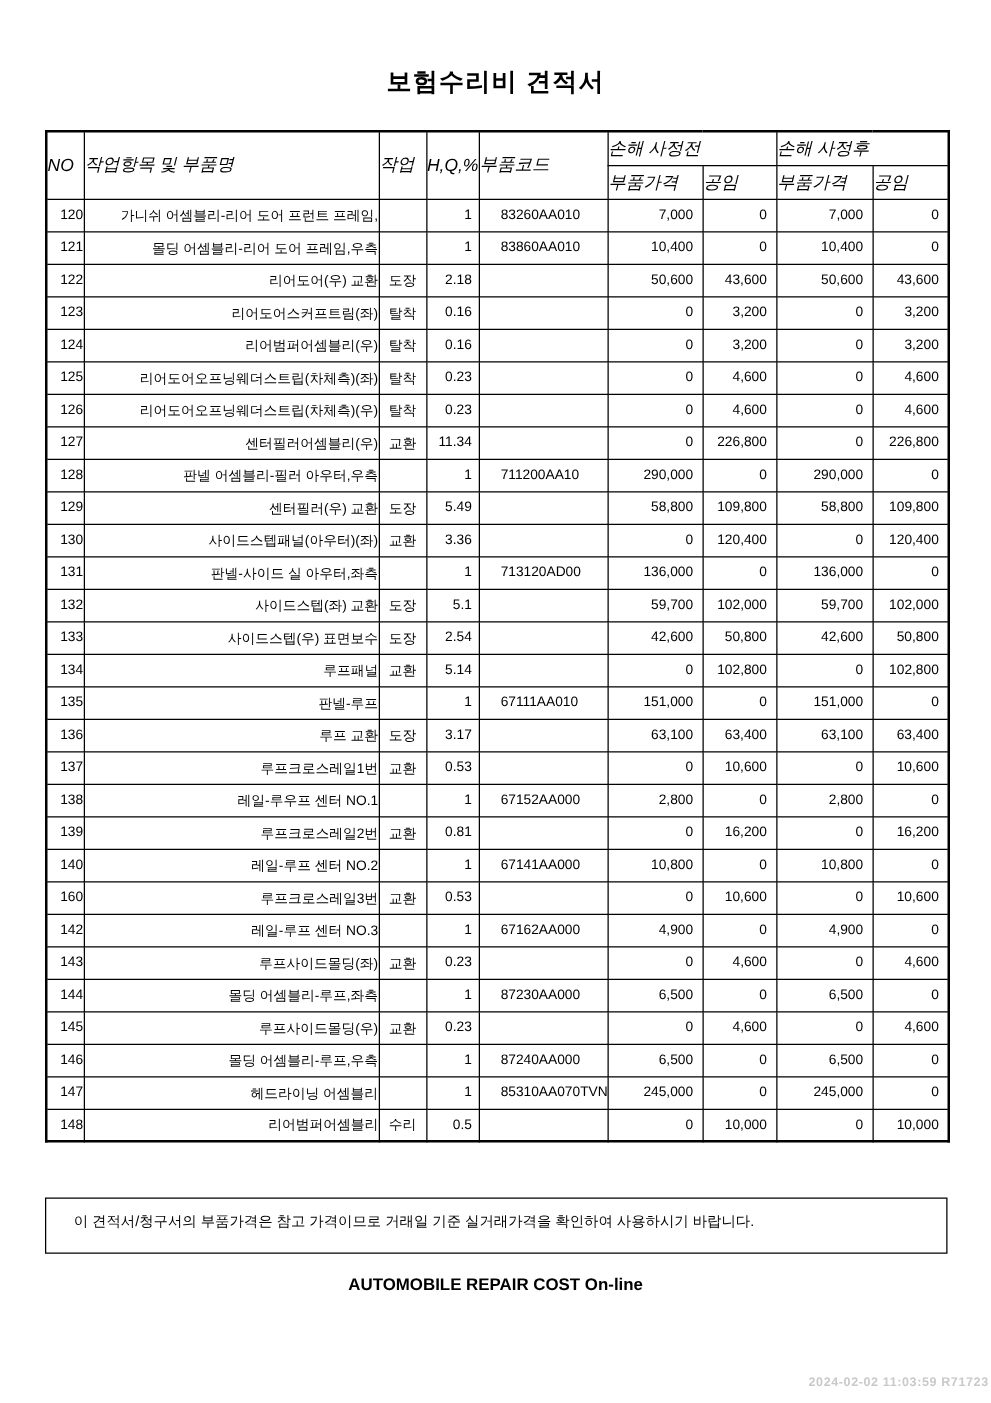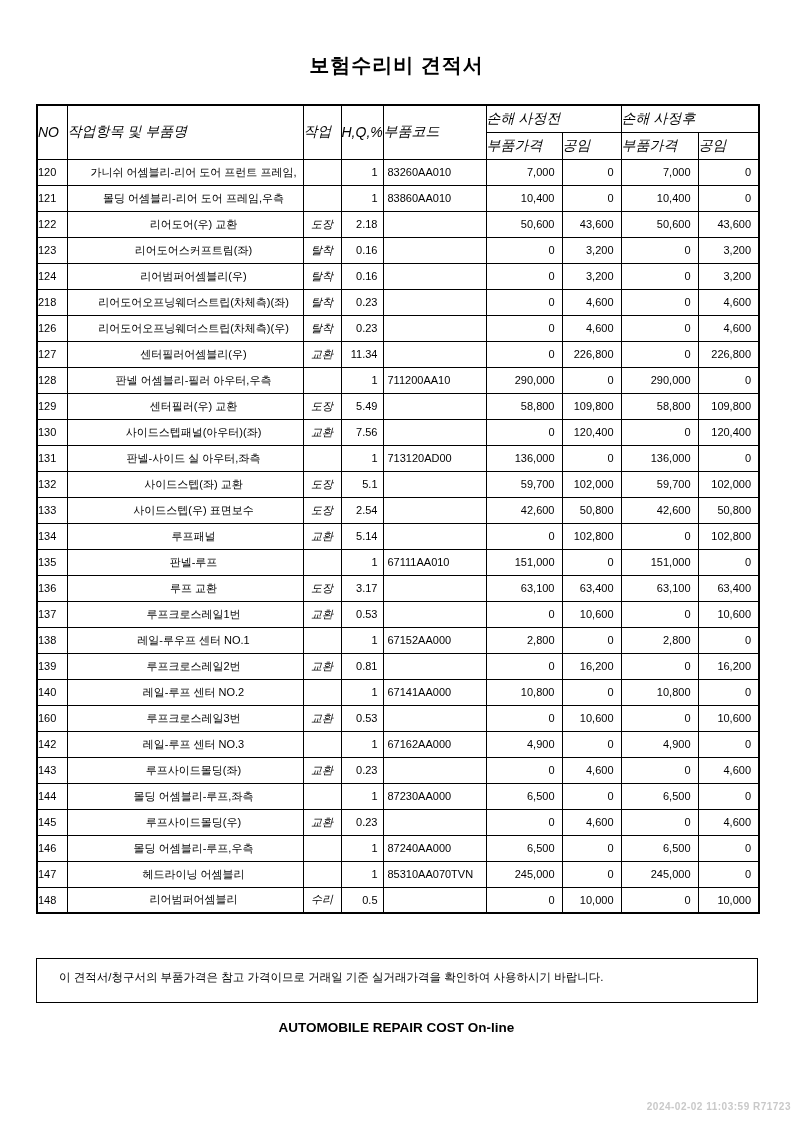--- a/index.html
+++ b/index.html
@@ -38,25 +38,25 @@
   }
   table.estimate { border: 2px solid #000; }
   table.estimate thead th {
     font-weight: normal;
     text-align: left;
     font-size: 14px;
     height: 27px;
     font-style: italic;
   }
   table.estimate tbody td { height: 26px; }
-  td.c-no   { text-align: left; }
-  td.c-item { text-align: center; padding-left: 17px; }
-  td.c-work { text-align: center; font-style: italic; }
+  td.c-no   { text-align: right; }
+  td.c-item { text-align: right; padding-left: 17px; }
+  td.c-work { text-align: center; }
   td.c-hq   { text-align: right; padding-right: 5px; }
-  td.c-code { text-align: left; padding-left: 4px; }
+  td.c-code { text-align: left; padding-left: 17px; }
   td.c-num  { text-align: right; padding-right: 7px; }
   .notice-box {
     position: absolute;
     left: 36px;
     top: 958px;
     width: 722px;
     height: 45px;
     border: 1px solid #000;
     font-size: 11.5px;
     padding: 11px 0 0 22px;
@@ -174,21 +174,21 @@
       <td class="c-item">리어범퍼어셈블리(우)</td>
       <td class="c-work">탈착</td>
       <td class="c-hq">0.16</td>
       <td class="c-code"></td>
       <td class="c-num">0</td>
       <td class="c-num">3,200</td>
       <td class="c-num">0</td>
       <td class="c-num">3,200</td>
     </tr>
         <tr>
-      <td class="c-no">218</td>
+      <td class="c-no">125</td>
       <td class="c-item">리어도어오프닝웨더스트립(차체측)(좌)</td>
       <td class="c-work">탈착</td>
       <td class="c-hq">0.23</td>
       <td class="c-code"></td>
       <td class="c-num">0</td>
       <td class="c-num">4,600</td>
       <td class="c-num">0</td>
       <td class="c-num">4,600</td>
     </tr>
         <tr>
@@ -232,21 +232,21 @@
       <td class="c-code"></td>
       <td class="c-num">58,800</td>
       <td class="c-num">109,800</td>
       <td class="c-num">58,800</td>
       <td class="c-num">109,800</td>
     </tr>
         <tr>
       <td class="c-no">130</td>
       <td class="c-item">사이드스텝패널(아우터)(좌)</td>
       <td class="c-work">교환</td>
-      <td class="c-hq">7.56</td>
+      <td class="c-hq">3.36</td>
       <td class="c-code"></td>
       <td class="c-num">0</td>
       <td class="c-num">120,400</td>
       <td class="c-num">0</td>
       <td class="c-num">120,400</td>
     </tr>
         <tr>
       <td class="c-no">131</td>
       <td class="c-item">판넬-사이드 실 아우터,좌측</td>
       <td class="c-work"></td>

